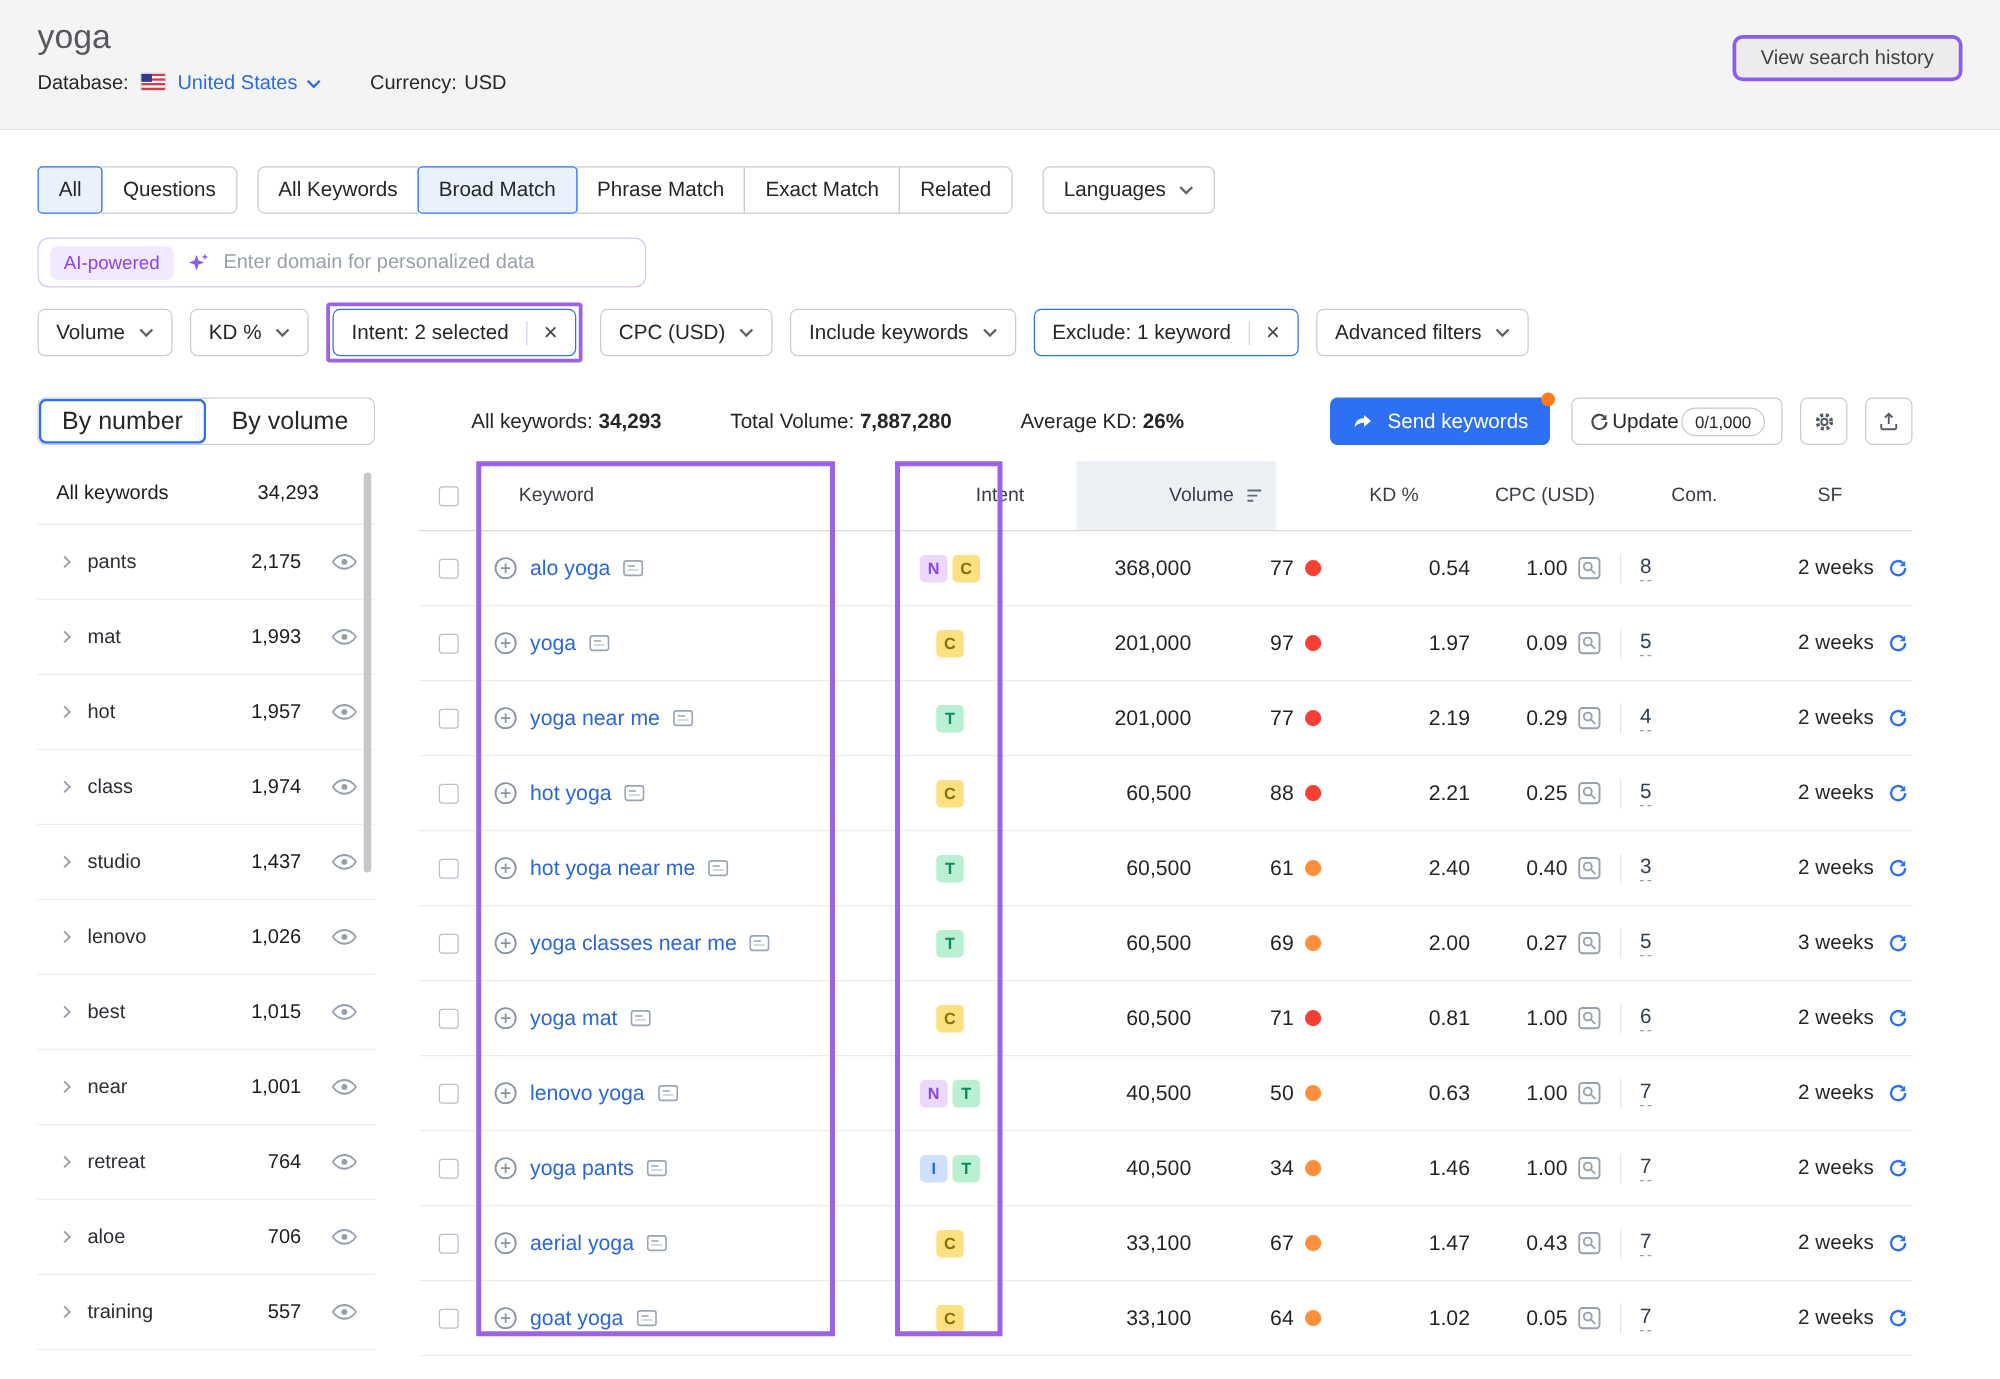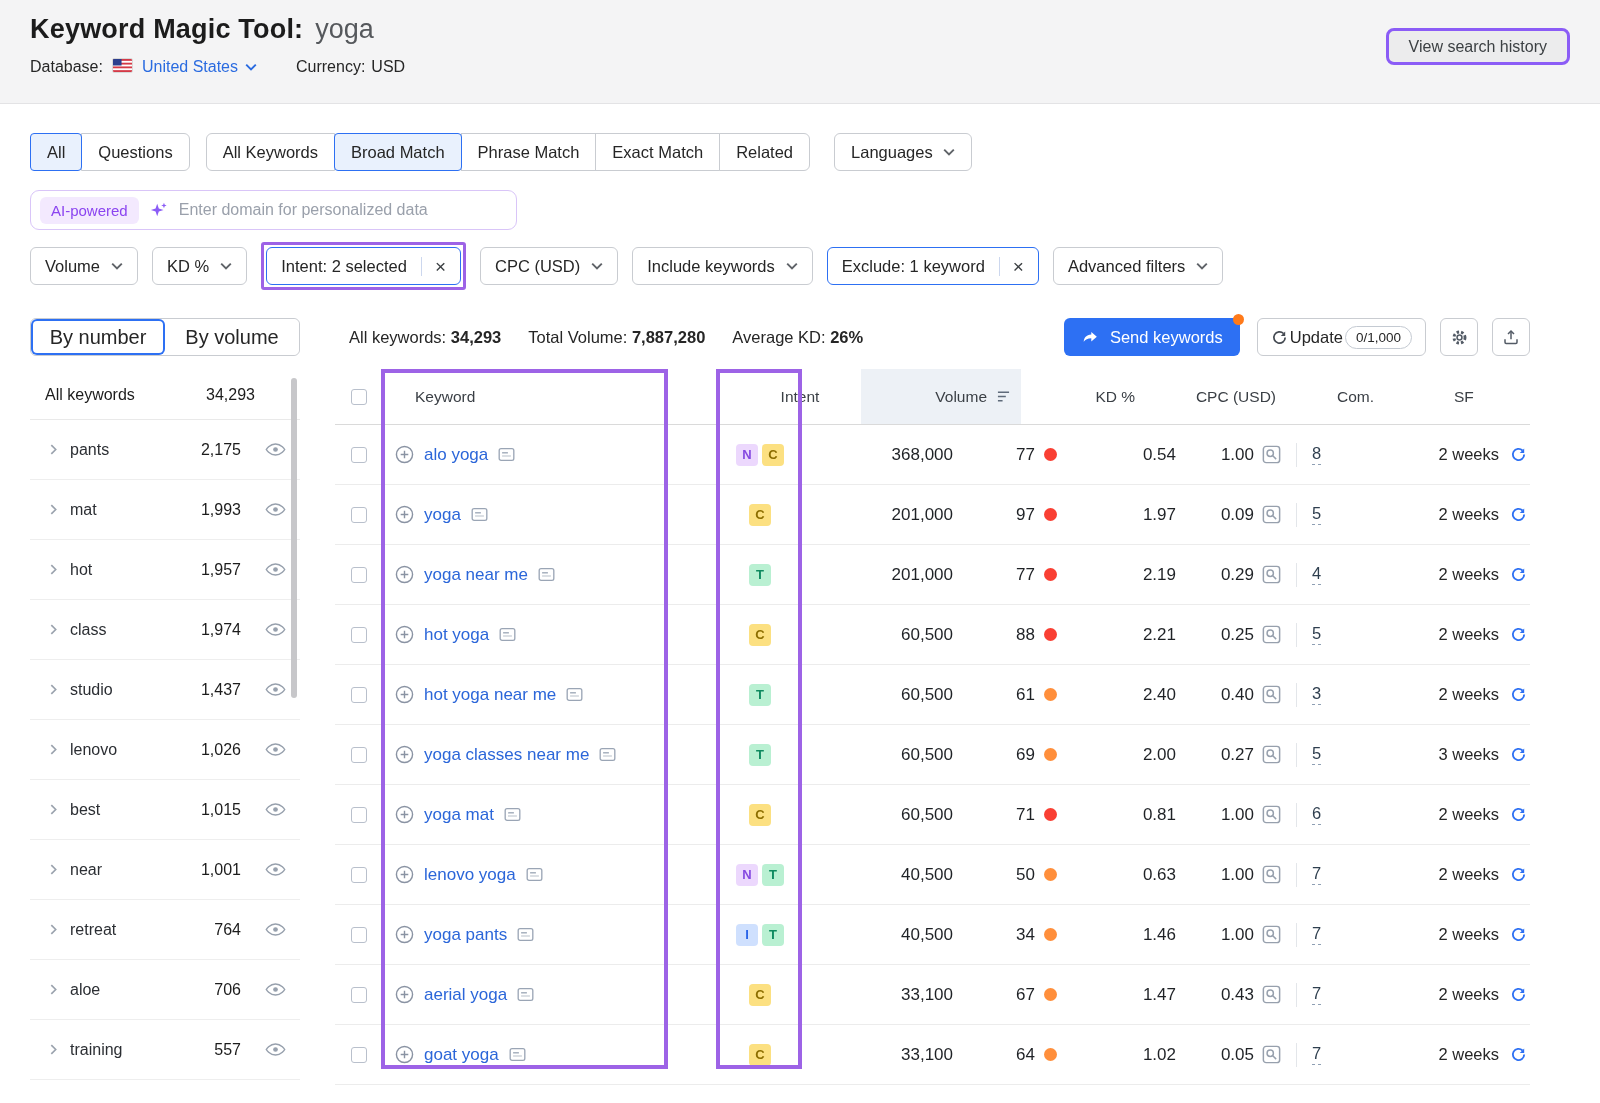--- a/index.html
+++ b/index.html
@@ -66,21 +66,21 @@
     border-bottom:1px solid #eeeeee; font-size:16px; cursor:pointer; }
   .chev-r { width:7px; height:11px; color:#9aa2ad; flex:0 0 auto; }
   .si-label { flex:1; color:#2b2e33; }
   .si-count { color:#1c1c1c; }
   .eye { width:21px; height:15px; color:#97a0ad; margin-left:11px; flex:0 0 auto; cursor:pointer; }
   .scroll-thumb { position:absolute; right:3px; top:60px; width:6px; height:320px; background:#c7c7ca; border-radius:3px; }
 
   
   .main { margin-left:35px; width:1195px; flex:0 0 auto; }
   .stats-row { height:38px; display:flex; align-items:center; padding-left:14px; }
-  .stat { font-size:16.5px; margin-right:27px; color:#262626; white-space:nowrap; }
+  .stat { font-size:16.5px; margin-right:27px; color:#262626; white-space:nowrap;margin-left:28px; }
   .stat b { font-weight:bold; }
   .send-btn { margin-left:auto; position:relative; height:38px; background:#2d70f3; color:#fff; border:none;
     border-radius:6px; display:flex; align-items:center; gap:10px; padding:0 17px; font-size:16.5px;
     font-family:inherit; cursor:pointer; }
   .send-ic { width:19px; height:19px; }
   .notif-dot { position:absolute; top:-4px; right:-4px; width:11px; height:11px; border-radius:50%; background:#ff7a1a; }
   .update-btn { margin-left:17px; height:38px; background:#fff; border:1px solid #c9ccd1; border-radius:6px;
     display:flex; align-items:center; gap:2px; padding:0 13px; font-size:16.5px; color:#262626; font-family:inherit; cursor:pointer; }
   .update-btn .refresh-ic { color:#444a52; }
   .counter-pill { border:1px solid #c4cad2; border-radius:12px; padding:3px 10px; font-size:13.5px; color:#262626; }
@@ -133,21 +133,20 @@
   
   .col-hl { position:absolute; top:0; border:4px solid #9d63e6; pointer-events:none; z-index:5; }
   .hl-kw { left:46px; width:287px; height:700px; }
   .hl-int { left:381px; width:86px; height:700px; }
 </style>
 </head>
 <body>
 
 <div class="topbar">
   <div class="title-row">
-    <span class="title">Keyword Magic Tool:</span>
     <span class="query">yoga</span>
   </div>
   <button class="history-btn">View search history</button>
   <div class="meta-row">
     <span>Database:</span>
     <svg class="flag" viewBox="0 0 20 14" preserveAspectRatio="none">
       <rect width="20" height="14" fill="#fff"></rect>
       <g fill="#d43a47">
           <rect y="0" width="20" height="2"></rect>
           <rect y="4" width="20" height="2"></rect>

